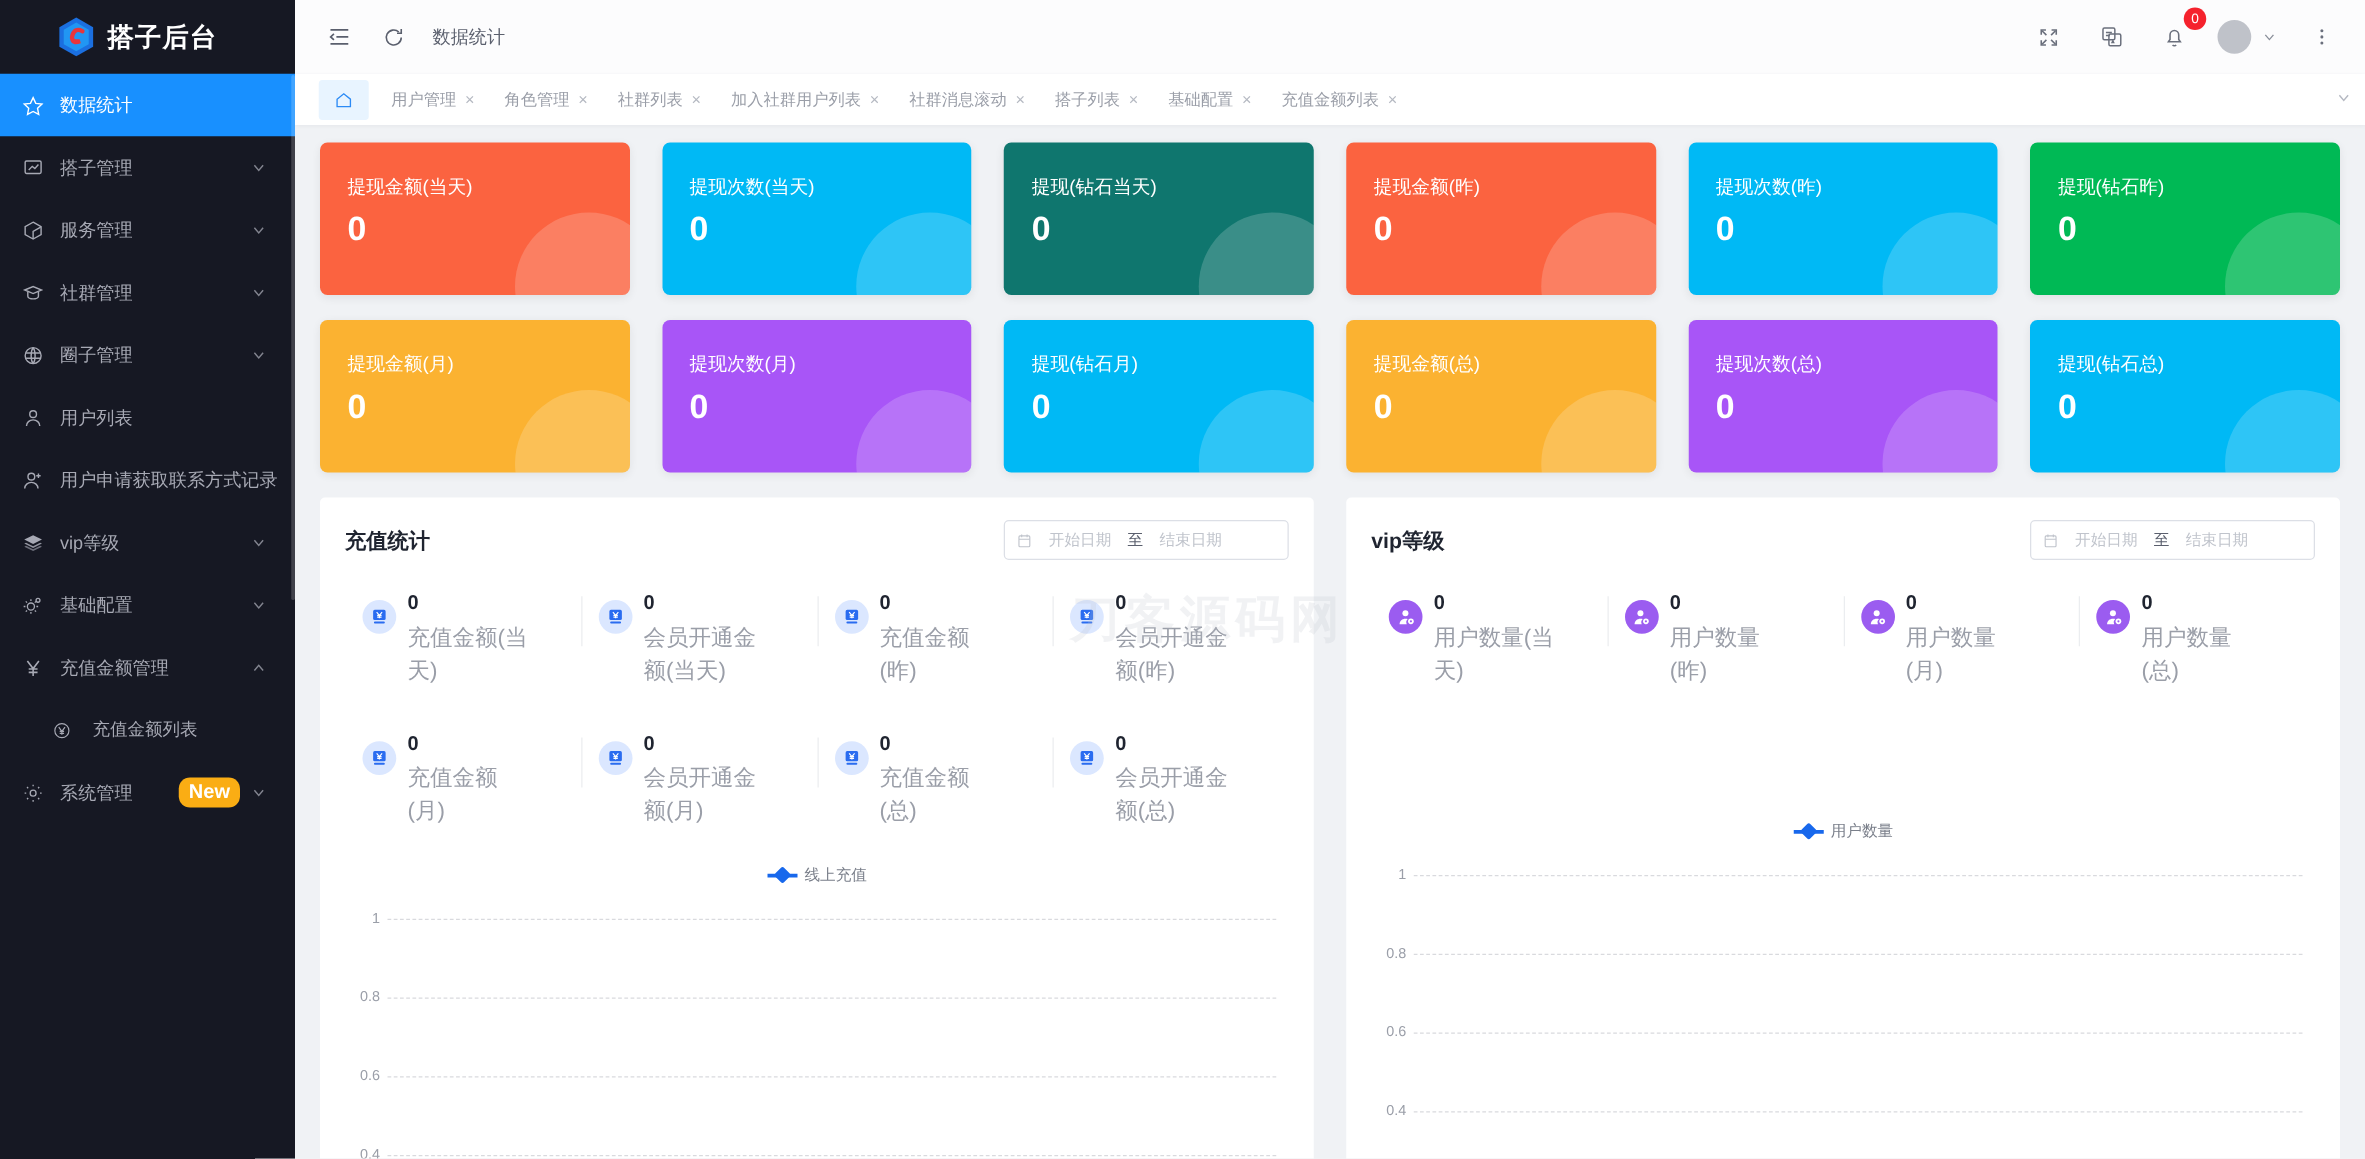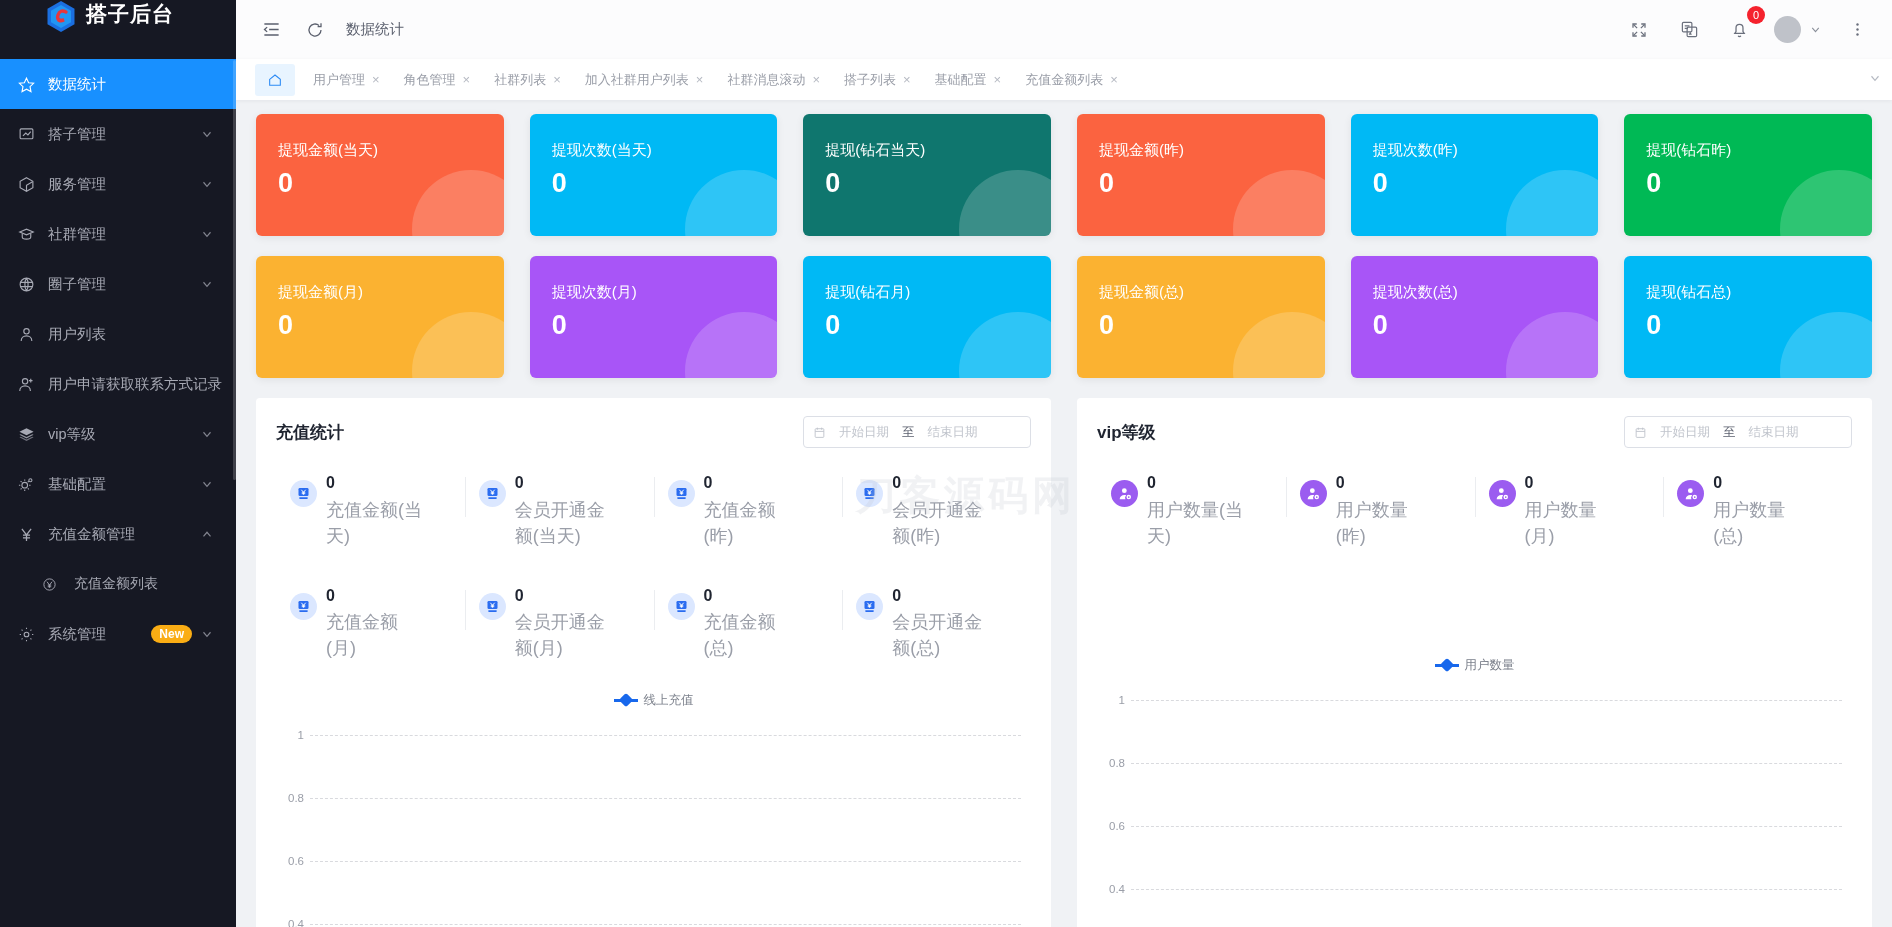--- a/index.html
+++ b/index.html
@@ -13,40 +13,40 @@
 
   
   .sidebar {
     width: 236px; flex: 0 0 236px;
     background: #161823;
     height: 927px;
     overflow: hidden;
     position: relative;
   }
   .logo-row {
-    height: 59px; display: flex; align-items: flex-start; gap: 10px;
+    height: 59px; display: flex; align-items: center; gap: 10px;
     padding-left: 46px;
     font-family: Liberation Mono, monospace;
   }
   .logo-mark { width: 30px; height: 33px; position: relative; flex: 0 0 30px; }
   .logo-title { color: #fff; font-size: 21px; font-weight: bold; letter-spacing: 1px; }
   .menu { padding-top: 0; }
   .menu-item {
     height: 50px; display: flex; align-items: center;
     color: #a7a9b4; font-size: 14.5px; padding: 0 22px 0 18px;
     cursor: pointer; position: relative;
   }
   .menu-item .mi-icon { width: 22px; flex: 0 0 22px; display: flex; align-items: center; justify-content: flex-start; }
   .menu-item .mi-label { flex: 1 1 auto; margin-left: 8px; white-space: nowrap; }
   .menu-item.active { background: #1890ff; color: #fff; }
   .menu-item .chev { width: 14px; height: 14px; flex: 0 0 14px; opacity: .75; }
   .menu-item.sub { padding-left: 42px; font-size: 14px; }
   .menu-item.sub .mi-label { margin-left: 10px; }
   .badge-new {
-    background: #faad14; color: #fff; font-size: 12px; font-weight: bold;
+    background: #faad14; color: #fff; font-size: 16px; font-weight: bold;
     border-radius: 9px; padding: 2px 8px; margin-right: 8px; line-height: 1.2;
   }
   .sb-scroll { position: absolute; right: 0; top: 60px; width: 3px; height: 420px; background: rgba(255,255,255,.18); border-radius: 2px; }
 
   
   .main { flex: 1 1 auto; display: flex; flex-direction: column; height: 927px; background: #f0f2f5; overflow: hidden; }
   .topbar {
     height: 59px; background: #fcfcfd; display: flex; align-items: center;
     padding: 0 14px 0 20px; flex: 0 0 59px;
   }

